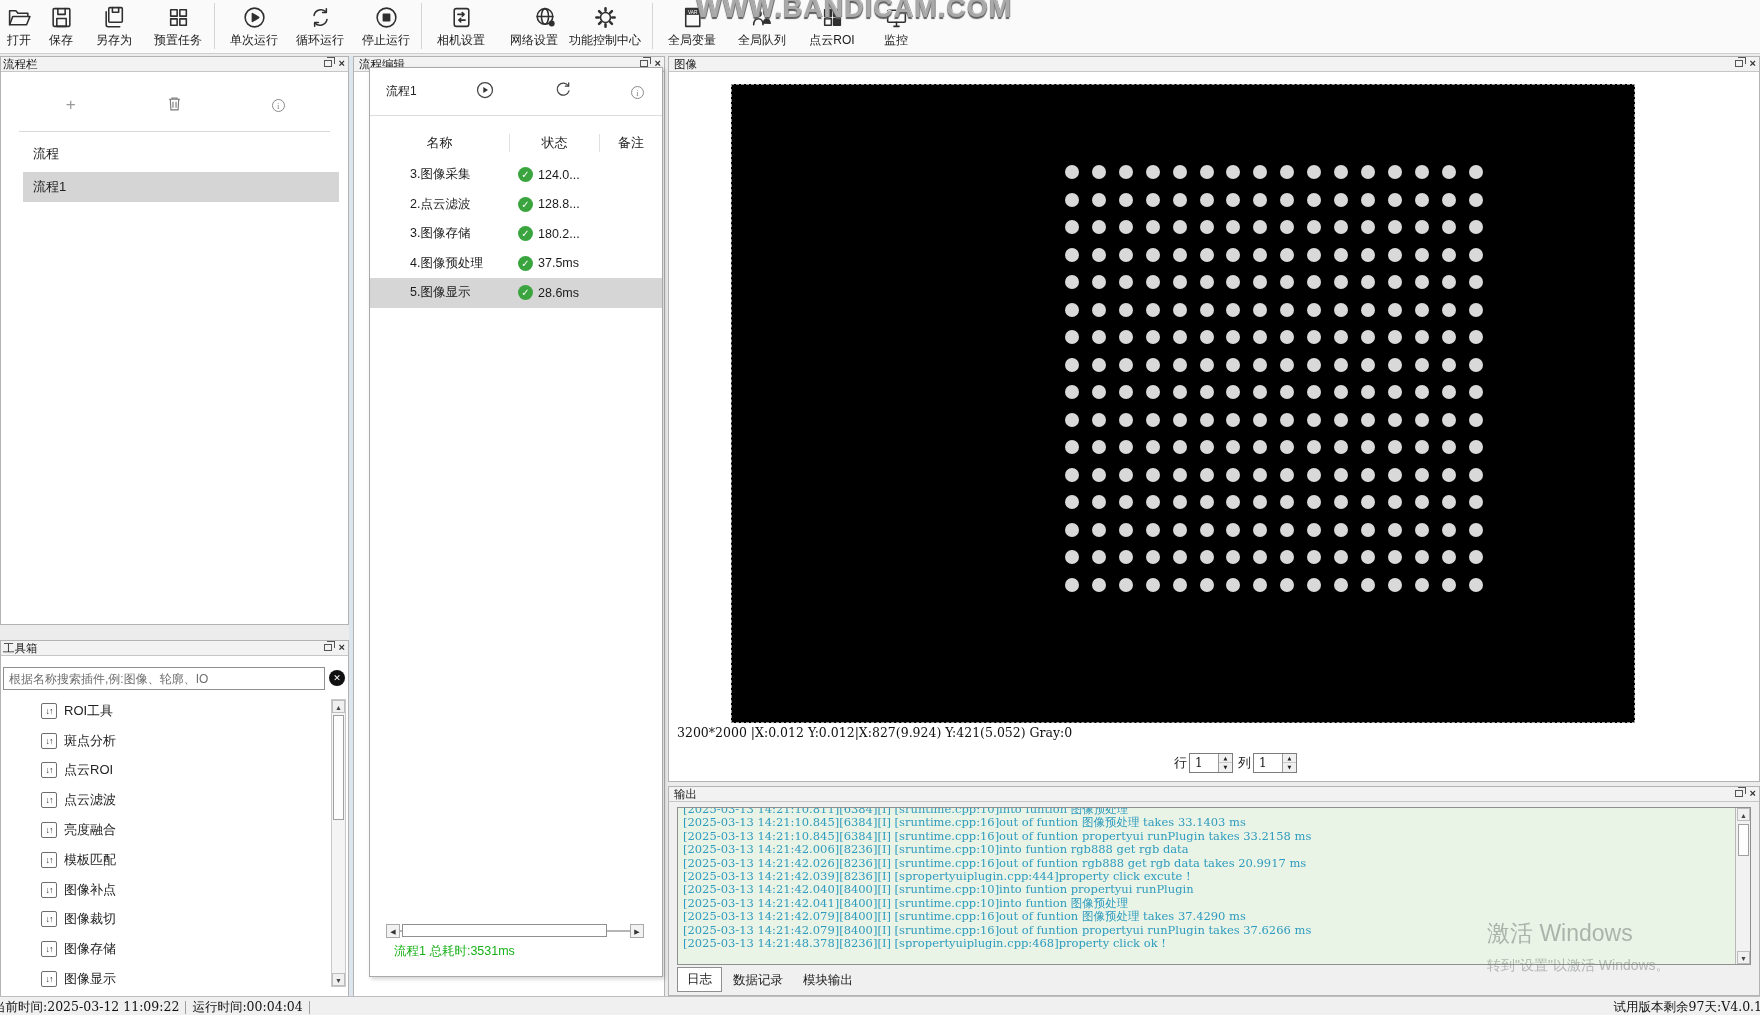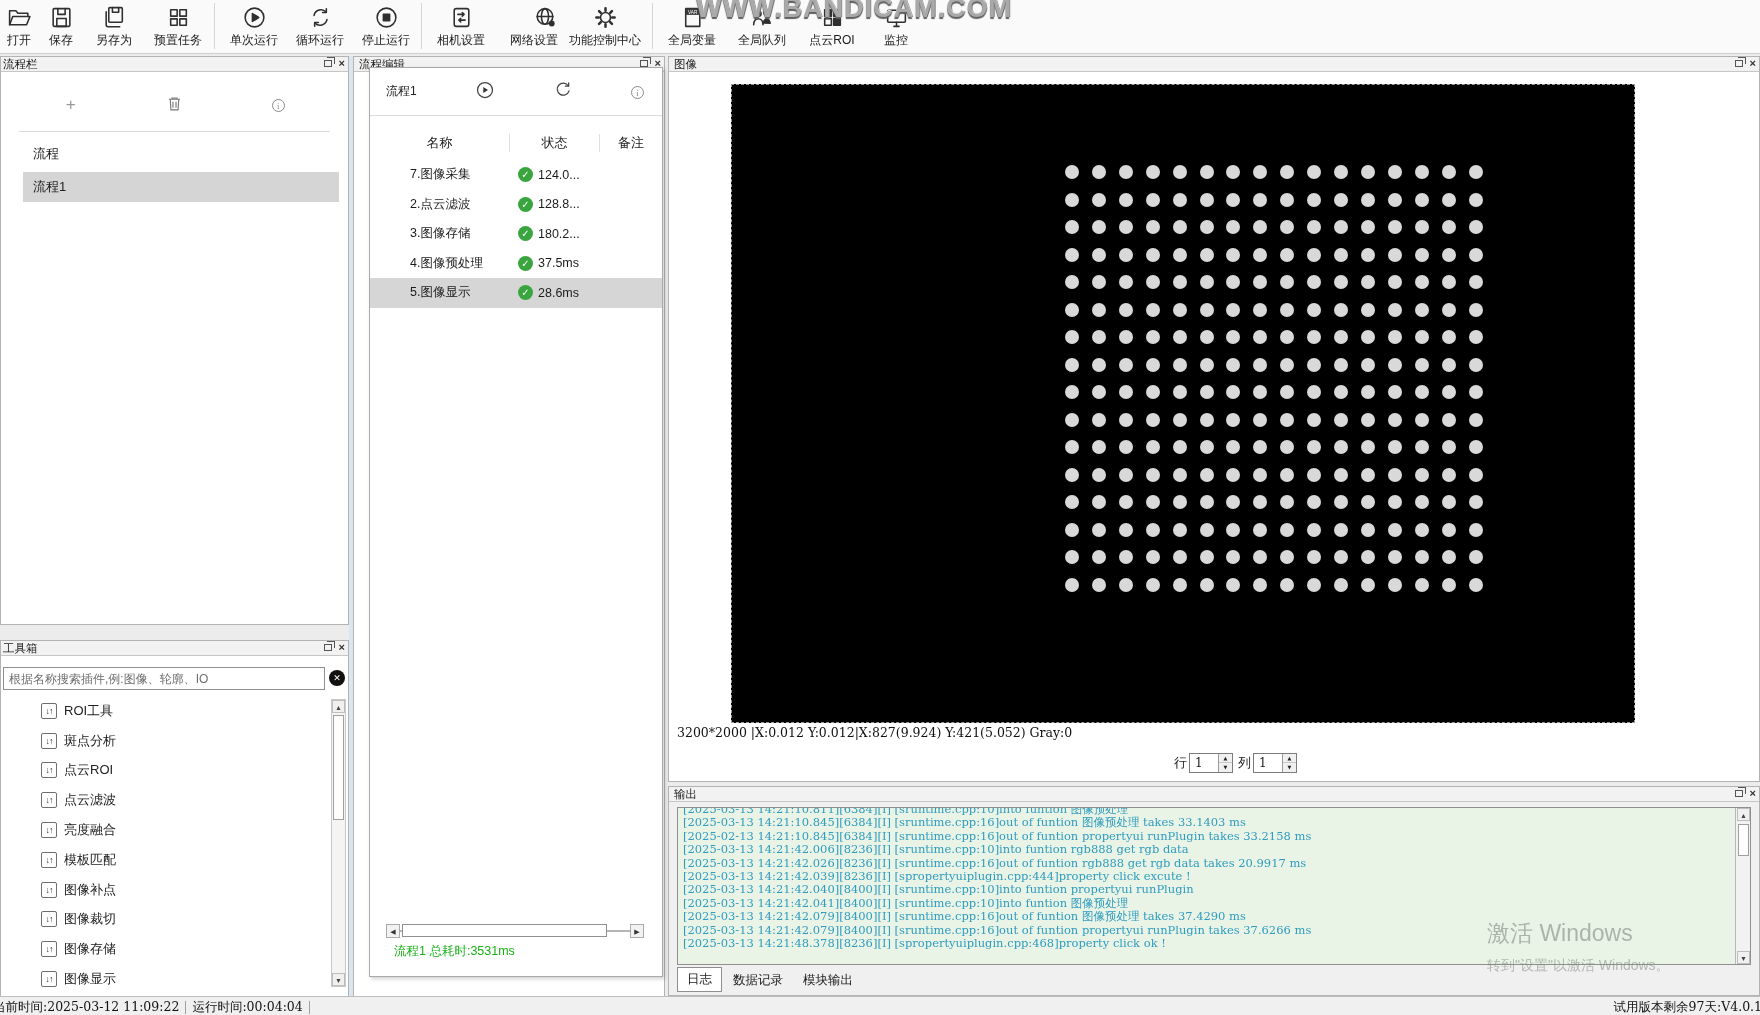--- a/index.html
+++ b/index.html
@@ -363,21 +363,21 @@
         <span><span class="icon-info">i</span></span>
       </div>
       <div class="fe-cols">
         <span class="fe-col c1">名称</span>
         <span class="fe-col c2">状态</span>
         <span class="fe-col c3">备注</span>
       </div>
       <div class="fe-rows">
 
           <div class="fe-row">
-            <span class="fe-name">7.图像采集</span>
+            <span class="fe-name">3.图像采集</span>
             <span class="fe-status">
               <span class="check-icon">✓</span>
               <span class="fe-time">124.0...</span>
             </span>
           </div>
 
           <div class="fe-row">
             <span class="fe-name">2.点云滤波</span>
             <span class="fe-status">
               <span class="check-icon">✓</span>
@@ -715,21 +715,21 @@
       </span>
     </div>
     <div class="out-body">
       <div class="logbox">
         <div class="loglines">
 
             <div class="logline">[2025-03-13 14:21:10.811][6384][I] [sruntime.cpp:10]into funtion 图像预处理</div>
 
             <div class="logline">[2025-03-13 14:21:10.845][6384][I] [sruntime.cpp:16]out of funtion 图像预处理 takes 33.1403 ms</div>
 
-            <div class="logline">[2025-02-13 14:21:10.845][6384][I] [sruntime.cpp:16]out of funtion propertyui runPlugin takes 33.2158 ms</div>
+            <div class="logline">[2025-03-13 14:21:10.845][6384][I] [sruntime.cpp:16]out of funtion propertyui runPlugin takes 33.2158 ms</div>
 
 
             <div class="logline">[2025-03-13 14:21:42.006][8236][I] [sruntime.cpp:10]into funtion rgb888 get rgb data</div>
 
             <div class="logline">[2025-03-13 14:21:42.026][8236][I] [sruntime.cpp:16]out of funtion rgb888 get rgb data takes 20.9917 ms</div>
 
             <div class="logline">[2025-03-13 14:21:42.039][8236][I] [spropertyuiplugin.cpp:444]property click excute !</div>
 
             <div class="logline">[2025-03-13 14:21:42.040][8400][I] [sruntime.cpp:10]into funtion propertyui runPlugin</div>
 

